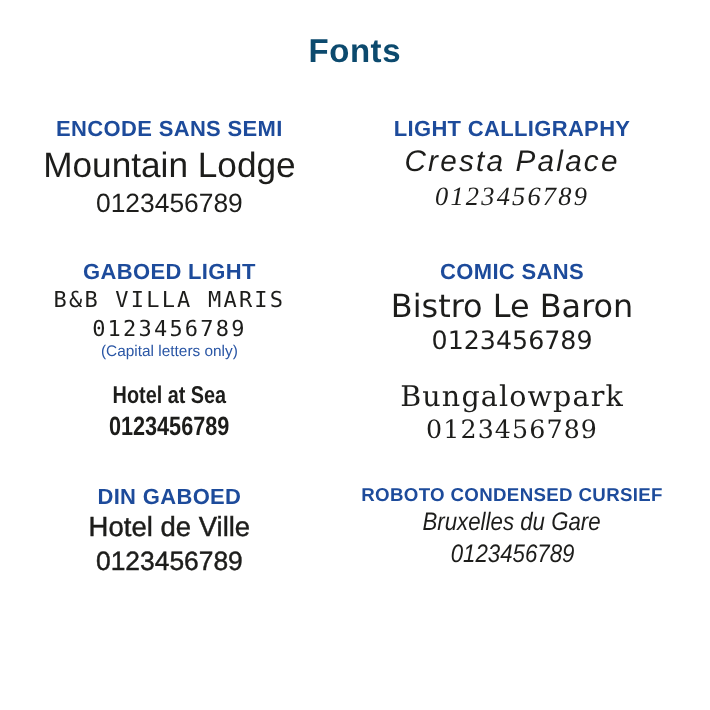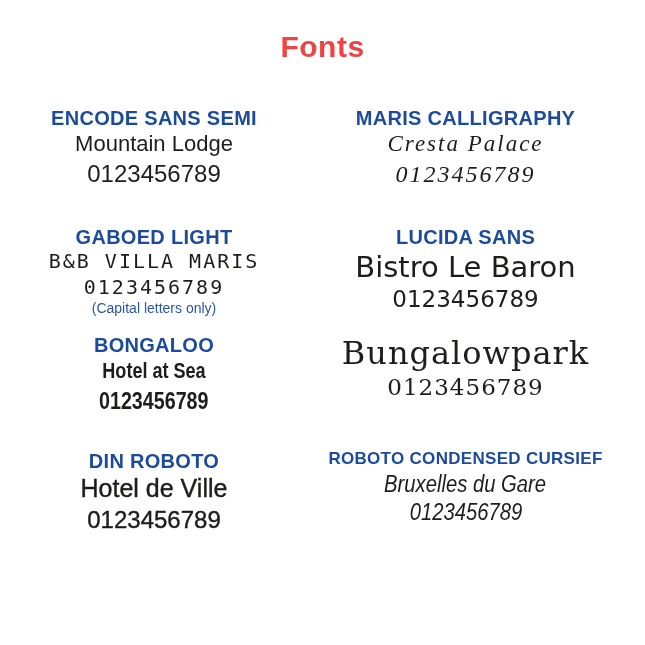--- a/index.html
+++ b/index.html
@@ -15,21 +15,21 @@
     width: 645px;
     height: 645px;
     background: #ffffff;
     box-sizing: border-box;
   }
   .page-title {
     text-align: center;
     font-family: "Liberation Sans", sans-serif;
     font-weight: bold;
     font-size: 30px;
-    color: #ef4444;
+    color: #0c4a6e;
     padding-top: 30px;
     letter-spacing: 0.5px;
   }
   .grid {
     margin-top: 42px;
   }
   .row {
     display: grid;
     grid-template-columns: 308px 337px;
   }
@@ -61,39 +61,39 @@
     line-height: 1.3;
   }
   .font-note {
     color: #2a56a5;
     font-size: 14px;
     line-height: 1.25;
     font-family: "Liberation Sans", sans-serif;
   }
 
   
-  .s-encode .sample  { font-family: "Liberation Sans", sans-serif; font-size: 22px; }
+  .s-encode .sample  { font-family: "Liberation Sans", sans-serif; font-size: 32px; }
   .s-encode .digits  { font-family: "Liberation Sans", sans-serif; font-size: 24px; }
 
-  .s-lucida .sample  { font-family: Liberation Serif, serif; font-style: italic; font-size: 23px; letter-spacing: 2px; }
+  .s-lucida .sample  { font-family: Liberation Sans, sans-serif; font-style: italic; font-size: 27px; letter-spacing: 2px; }
   .s-lucida .digits  { font-family: "Liberation Serif", serif; font-style: italic; font-size: 24px; letter-spacing: 2px; }
 
   .s-gaboed .sample  { font-family: "DejaVu Sans Mono", monospace; font-size: 20px; letter-spacing: 2px; }
   .s-gaboed .digits  { font-family: "DejaVu Sans Mono", monospace; font-size: 20px; letter-spacing: 2px; }
 
   .s-comic .sample   { font-family: "DejaVu Sans", sans-serif; font-size: 29px; }
   .s-comic .digits   { font-family: "DejaVu Sans", sans-serif; font-size: 23px; }
 
   .s-bongaloo .sample { font-family: "Liberation Sans", sans-serif; font-weight: bold; font-size: 22px;
                         display: inline-block; transform: scaleX(0.82); }
   .s-bongaloo .digits-wrap { line-height: 1.3; }
   .s-bongaloo .digits { font-family: "Liberation Sans", sans-serif; font-weight: bold; font-size: 24px;
                         display: inline-block; transform: scaleX(0.82); }
 
-  .s-mincho .sample  { font-family: "DejaVu Serif", serif; font-size: 32px; letter-spacing: 1px; }
+  .s-mincho .sample  { font-family: "DejaVu Serif", serif; font-size: 26px; letter-spacing: 1px; }
   .s-mincho .digits  { font-family: "DejaVu Serif", serif; font-size: 23px; letter-spacing: 1px; }
 
   .s-din .sample     { font-family: "Liberation Sans", sans-serif; font-size: 25px; font-weight: 500; -webkit-text-stroke: 0.4px #1d1d1b; }
   .s-din .digits     { font-family: "Liberation Sans", sans-serif; font-size: 24px; font-weight: 500; -webkit-text-stroke: 0.4px #1d1d1b; }
 
   .s-roboto .font-name { font-size: 17px; }
   .s-roboto .sample  { font-family: "Liberation Sans", sans-serif; font-style: italic; font-size: 23px;
                        display: inline-block; transform: scaleX(0.88); }
   .s-roboto .digits-wrap { line-height: 1.3; }
   .s-roboto .digits  { font-family: "Liberation Sans", sans-serif; font-style: italic; font-size: 23px;
@@ -108,55 +108,54 @@
 
   <div class="grid">
 
     <div class="row row-1">
       <div class="cell s-encode">
         <div class="font-name">ENCODE SANS SEMI</div>
         <div class="sample-wrap"><span class="sample">Mountain Lodge</span></div>
         <div class="digits-wrap"><span class="digits">0123456789</span></div>
       </div>
       <div class="cell cell-right s-lucida">
-        <div class="font-name">MARIS CALLIGRAPHY</div>
+        <div class="font-name">LIGHT CALLIGRAPHY</div>
         <div class="sample-wrap"><span class="sample">Cresta Palace</span></div>
         <div class="digits-wrap"><span class="digits">0123456789</span></div>
       </div>
     </div>
 
     <div class="row row-2">
       <div class="cell s-gaboed">
         <div class="font-name">GABOED LIGHT</div>
         <div class="sample-wrap"><span class="sample">B&amp;B VILLA MARIS</span></div>
         <div class="digits-wrap"><span class="digits">0123456789</span></div>
         <div class="font-note">(Capital letters only)</div>
       </div>
       <div class="cell cell-right s-comic">
-        <div class="font-name">LUCIDA SANS</div>
+        <div class="font-name">COMIC SANS</div>
         <div class="sample-wrap"><span class="sample">Bistro Le Baron</span></div>
         <div class="digits-wrap"><span class="digits">0123456789</span></div>
       </div>
     </div>
 
     <div class="row row-3">
       <div class="cell s-bongaloo">
-        <div class="font-name">BONGALOO</div>
         <div class="sample-wrap"><span class="sample">Hotel at Sea</span></div>
         <div class="digits-wrap"><span class="digits">0123456789</span></div>
       </div>
       <div class="cell cell-right s-mincho">
         <div class="sample-wrap"><span class="sample">Bungalowpark</span></div>
         <div class="digits-wrap"><span class="digits">0123456789</span></div>
       </div>
     </div>
 
     <div class="row row-4">
       <div class="cell s-din">
-        <div class="font-name">DIN ROBOTO</div>
+        <div class="font-name">DIN GABOED</div>
         <div class="sample-wrap"><span class="sample">Hotel de Ville</span></div>
         <div class="digits-wrap"><span class="digits">0123456789</span></div>
       </div>
       <div class="cell cell-right s-roboto">
         <div class="font-name">ROBOTO CONDENSED CURSIEF</div>
         <div class="sample-wrap"><span class="sample">Bruxelles du Gare</span></div>
         <div class="digits-wrap"><span class="digits">0123456789</span></div>
       </div>
     </div>
 

